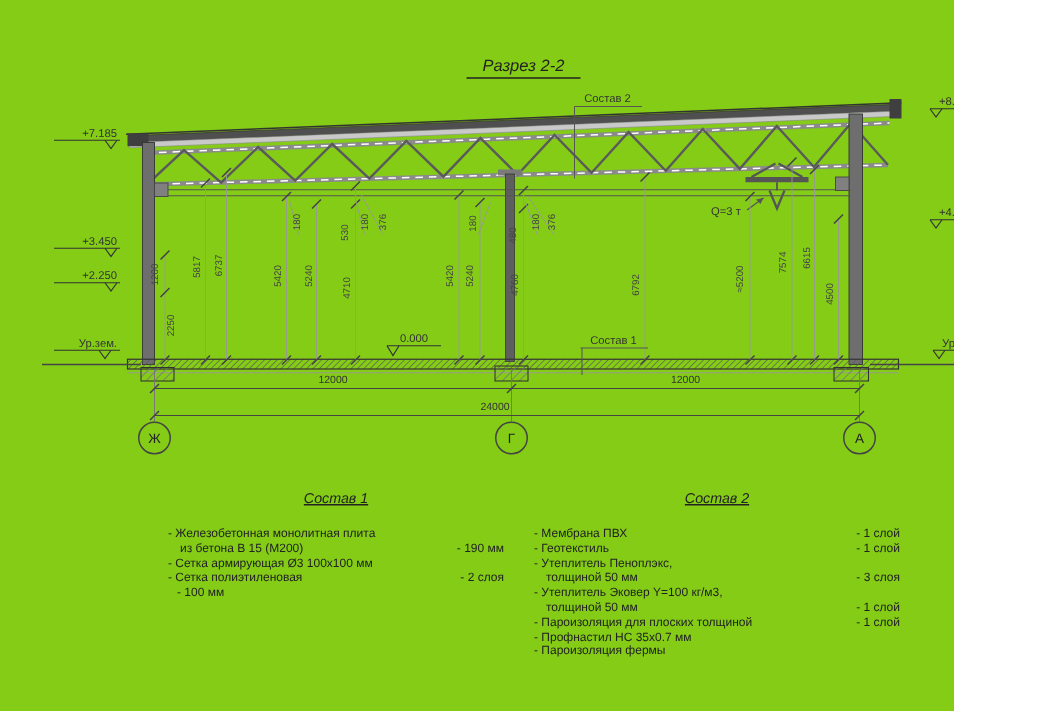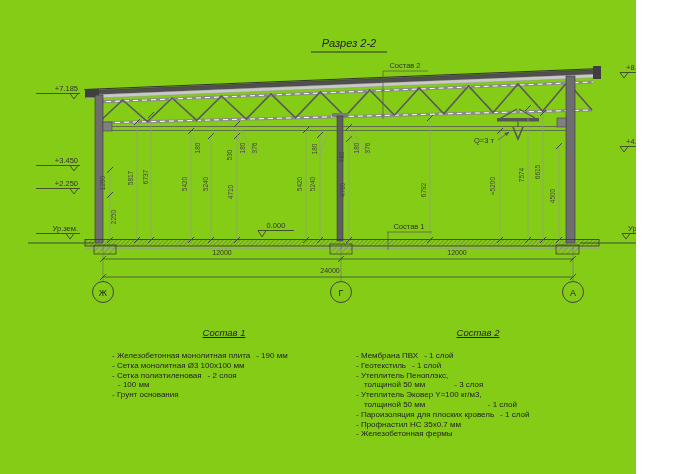--- a/index.html
+++ b/index.html
@@ -10,21 +10,21 @@
   .dimtxt { font-size:6.5px; fill:#444; }
   .elevtxt { font-size:7.5px; fill:#333; }
   .calltxt { font-size:7.5px; fill:#333; }
   .axtxt { font-size:9px; fill:#222; }
   .titletxt { font-size:11px; font-style:italic; fill:#222; }
   .hdimtxt { font-size:7px; fill:#333; }
   .complist { position:absolute; font-size:8px; color:#222; }
   .comp-title { text-align:center; font-style:italic; font-size:9.5px; color:#222;
                 margin-bottom:13px; }
   .comp-title span { text-decoration:underline; }
-  .comp-item { display:flex; justify-content:flex-start; align-items:flex-end; line-height:9.8px; }
+  .comp-item { display:flex; justify-content:space-between; align-items:flex-end; line-height:9.8px; }
   .comp-item .desc .cont { padding-left:8px; }
   .comp-item .val { white-space:nowrap; padding-left:6px; }
 </style>
 </head>
 <body>
 
 <div id="page">
 
 <svg width="700" height="474" viewBox="0 0 700 474">
   <defs>
@@ -224,43 +224,38 @@
     <circle cx="573" cy="292" r="10.5" fill="none" stroke="#444" stroke-width="1"></circle>
     <text class="axtxt" x="573" y="295.5" text-anchor="middle">А</text>
   </g>
 </svg>
 
 <div class="complist" style="left:112px; top:327px; width:224px;">
   <div class="comp-title"><span>Состав 1</span></div>
   <div class="comp-item">
     <div class="desc">
           <div>- Железобетонная монолитная плита</div>
+          <div class="cont">из бетона В 15 (М200)</div>
         </div>
     <div class="val">- 190 мм</div>
   </div>
   <div class="comp-item">
     <div class="desc">
-          <div>- Сетка монолитная Ø3 100x100 мм</div>
+          <div>- Сетка армирующая Ø3 100x100 мм</div>
         </div>
     <div class="val"></div>
   </div>
   <div class="comp-item">
     <div class="desc">
           <div>- Сетка полиэтиленовая</div>
         </div>
     <div class="val">- 2 слоя</div>
   </div>
   <div class="comp-item">
     <div class="val">- 100 мм</div>
-  </div>
-  <div class="comp-item">
-    <div class="desc">
-          <div>- Грунт основания</div>
-        </div>
-    <div class="val"></div>
   </div>
 </div>
 
 <div class="complist" style="left:356px; top:327px; width:244px;">
   <div class="comp-title"><span>Состав 2</span></div>
   <div class="comp-item">
     <div class="desc">
           <div>- Мембрана ПВХ</div>
         </div>
     <div class="val">- 1 слой</div>
@@ -280,31 +275,31 @@
   </div>
   <div class="comp-item">
     <div class="desc">
           <div>- Утеплитель Эковер Y=100 кг/м3,</div>
           <div class="cont">толщиной 50 мм</div>
         </div>
     <div class="val">- 1 слой</div>
   </div>
   <div class="comp-item">
     <div class="desc">
-          <div>- Пароизоляция для плоских кровель</div>
+          <div>- Пароизоляция для плоских толщиной</div>
         </div>
     <div class="val">- 1 слой</div>
   </div>
   <div class="comp-item">
     <div class="desc">
           <div>- Профнастил НС 35x0.7 мм</div>
         </div>
     <div class="val"></div>
   </div>
   <div class="comp-item">
     <div class="desc">
-          <div>- Железобетонная фермы</div>
+          <div>- Пароизоляция фермы</div>
         </div>
     <div class="val"></div>
   </div>
 </div>
 
 </div>
 
 </body></html>

